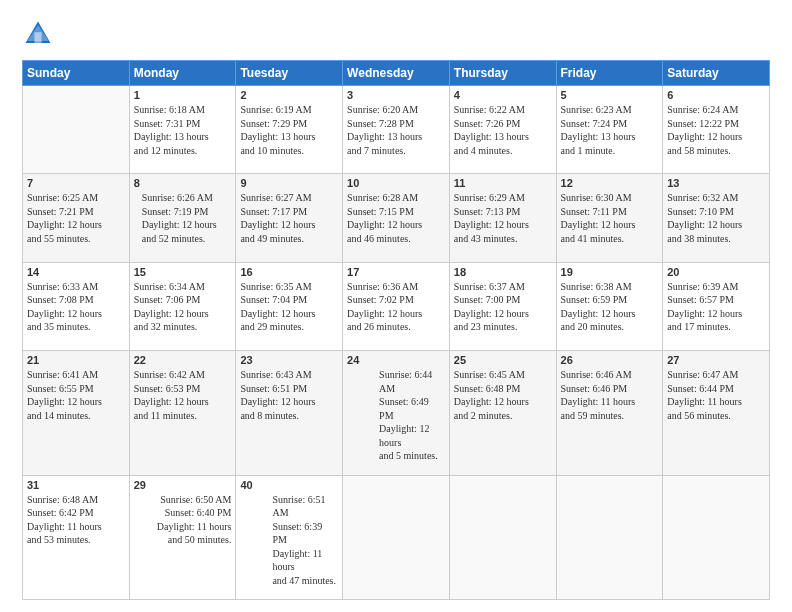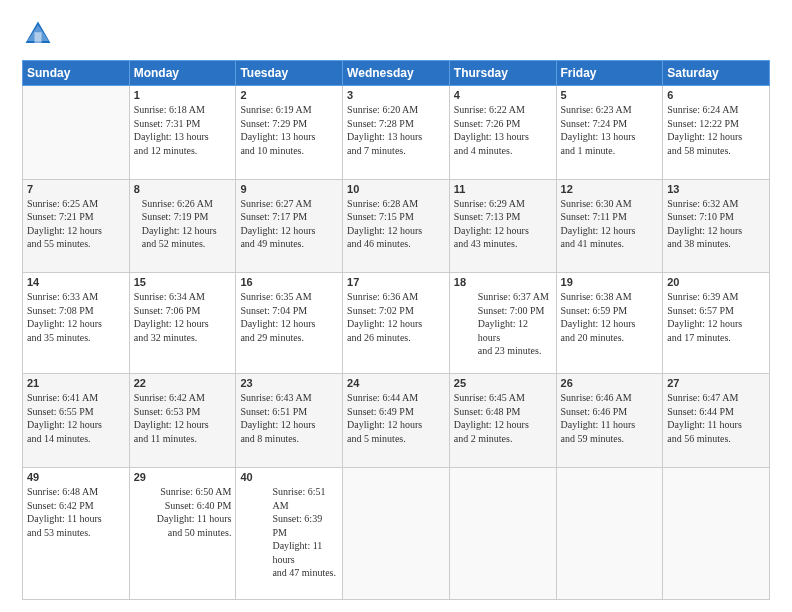--- a/index.html
+++ b/index.html
@@ -259,21 +259,21 @@
           </td>
           <td>
             <span class="day-num">17</span>
             <div class="day-info" style="white-space: pre-line;">Sunrise: 6:36 AM
 Sunset: 7:02 PM
 Daylight: 12 hours
 and 26 minutes.</div>
           </td>
           <td>
             <span class="day-num">18</span>
-            <div class="day-info" style="white-space: pre-line; margin-left: 24px;">Sunrise: 6:37 AM
+            <div class="day-info" style="white-space: pre-line;">Sunrise: 6:37 AM
 Sunset: 7:00 PM
 Daylight: 12 hours
 and 23 minutes.</div>
           </td>
           <td>
             <span class="day-num">19</span>
             <div class="day-info" style="white-space: pre-line;">Sunrise: 6:38 AM
 Sunset: 6:59 PM
 Daylight: 12 hours
 and 20 minutes.</div>
@@ -303,21 +303,21 @@
           </td>
           <td>
             <span class="day-num">23</span>
             <div class="day-info" style="white-space: pre-line;">Sunrise: 6:43 AM
 Sunset: 6:51 PM
 Daylight: 12 hours
 and 8 minutes.</div>
           </td>
           <td>
             <span class="day-num">24</span>
-            <div class="day-info" style="white-space: pre-line;">Sunrise: 6:44 AM
+            <div class="day-info" style="white-space: pre-line; margin-left: 32px;">Sunrise: 6:44 AM
 Sunset: 6:49 PM
 Daylight: 12 hours
 and 5 minutes.</div>
           </td>
           <td>
             <span class="day-num">25</span>
             <div class="day-info" style="white-space: pre-line;">Sunrise: 6:45 AM
 Sunset: 6:48 PM
 Daylight: 12 hours
 and 2 minutes.</div>
@@ -332,21 +332,21 @@
           <td>
             <span class="day-num">27</span>
             <div class="day-info" style="white-space: pre-line;">Sunrise: 6:47 AM
 Sunset: 6:44 PM
 Daylight: 11 hours
 and 56 minutes.</div>
           </td>
         </tr>
         <tr>
           <td>
-            <span class="day-num">49</span>
+            <span class="day-num">31</span>
             <div class="day-info" style="white-space: pre-line;">Sunrise: 6:48 AM
 Sunset: 6:42 PM
 Daylight: 11 hours
 and 53 minutes.</div>
           </td>
           <td>
             <span class="day-num">29</span>
             <div class="day-info" style="white-space: pre-line; text-align: right;">Sunrise: 6:50 AM
 Sunset: 6:40 PM
 Daylight: 11 hours

